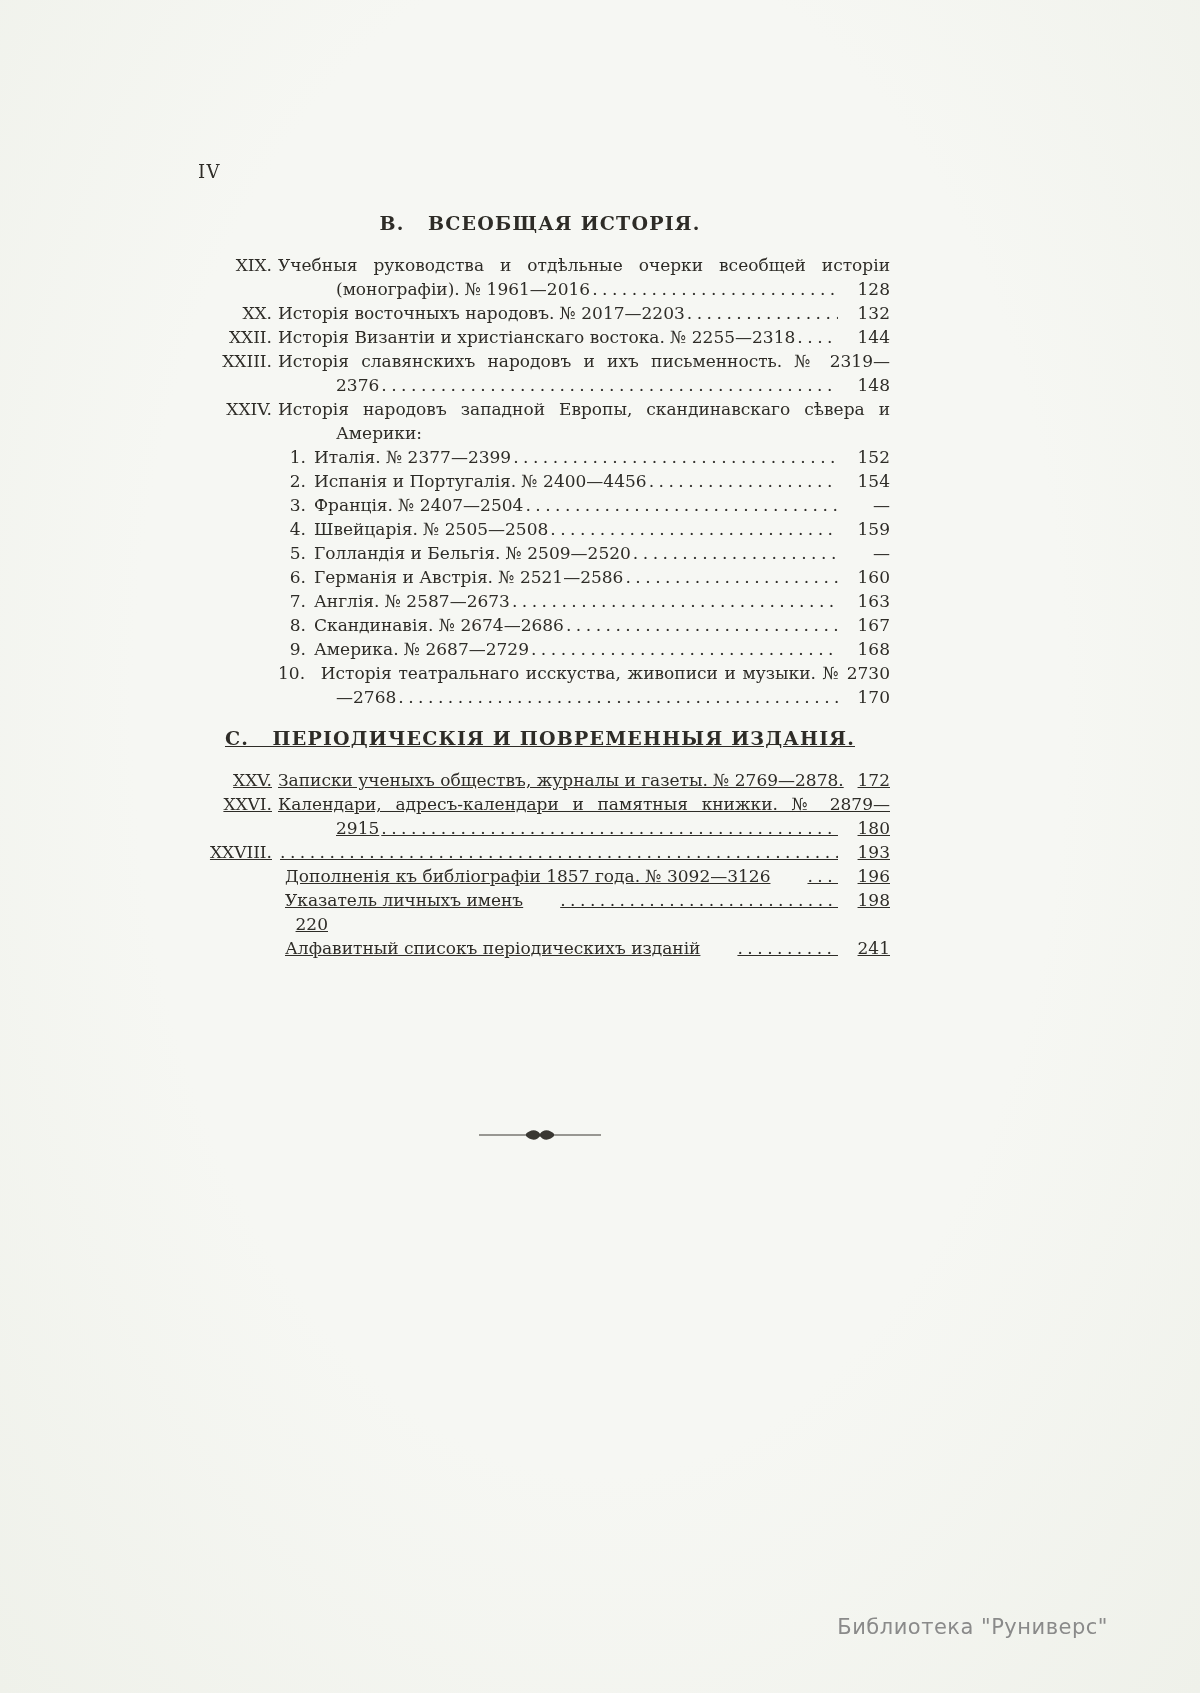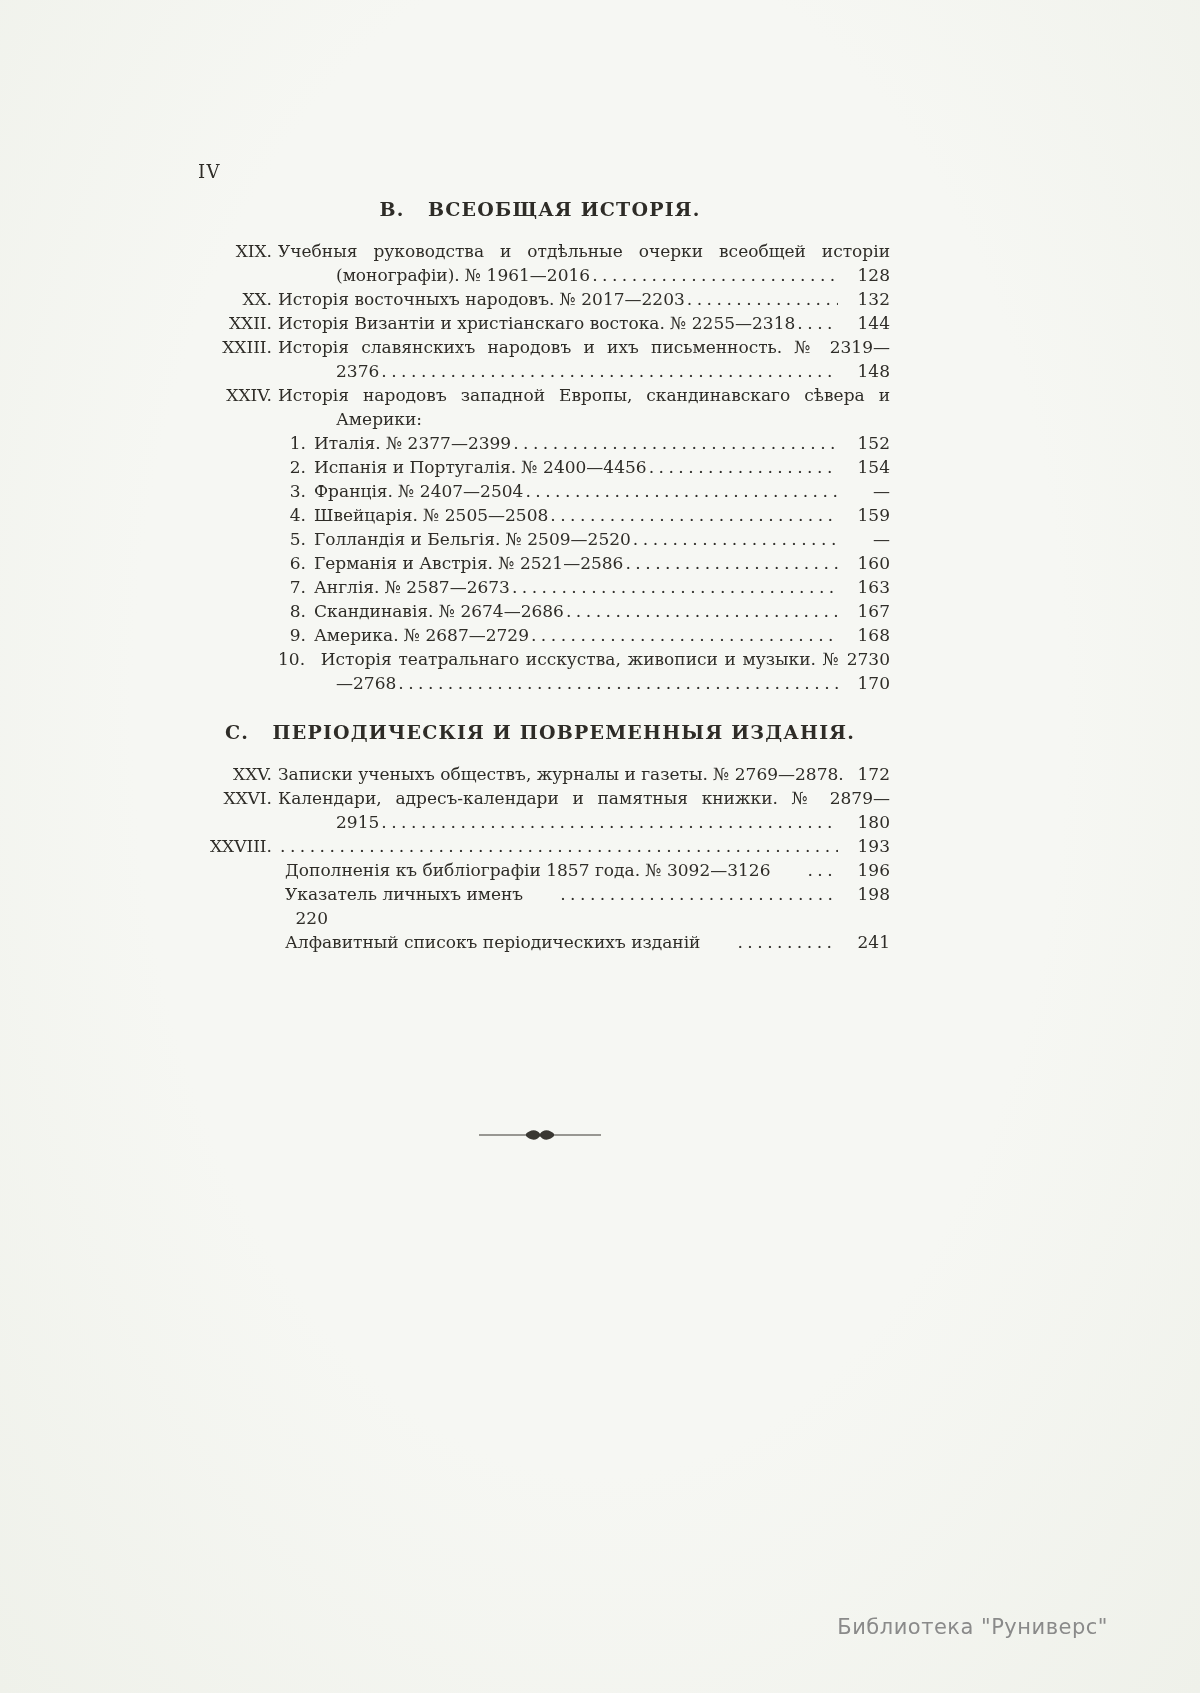--- a/index.html
+++ b/index.html
@@ -11,26 +11,26 @@
     color: #2e2c27;
   }
   .sheet {
     position: absolute; inset: 0;
     background: radial-gradient(ellipse at 50% 42%, #f6f7f3 55%, #eff1ea 100%);
   }
   .folio {
     position: absolute; left: 198px; top: 161px;
     font-size: 18px; letter-spacing: 1.5px;
   }
-  .toc-area { position: absolute; left: 190px; top: 198px; width: 700px; }
+  .toc-area { position: absolute; left: 190px; top: 212px; width: 700px; }
   .section-heading {
     text-align: center; font-weight: bold; font-size: 19px;
     letter-spacing: 1.2px; white-space: pre; margin: 0 0 19px 0;
   }
-  .section-c { margin-top: 26px; }
+  .section-c { margin-top: 18px; text-decoration: underline; }
   .row { display: flex; align-items: baseline; line-height: 24px; font-size: 17px; }
   .col-label { flex: 0 0 82px; text-align: right; padding-right: 6px; white-space: nowrap; }
   .content { flex: 1 1 auto; min-width: 0; display: flex; align-items: baseline; }
   .num { flex: 0 0 28px; display: inline-block; width: 28px; text-align: right; margin-right: 8px; }
   .title { white-space: nowrap; }
   .dots { flex: 1 1 12px; overflow: hidden; white-space: nowrap; margin: 0 2px; }
   .dots::after {
     content: "..........................................................................................";
     letter-spacing: 4.5px;
   }

